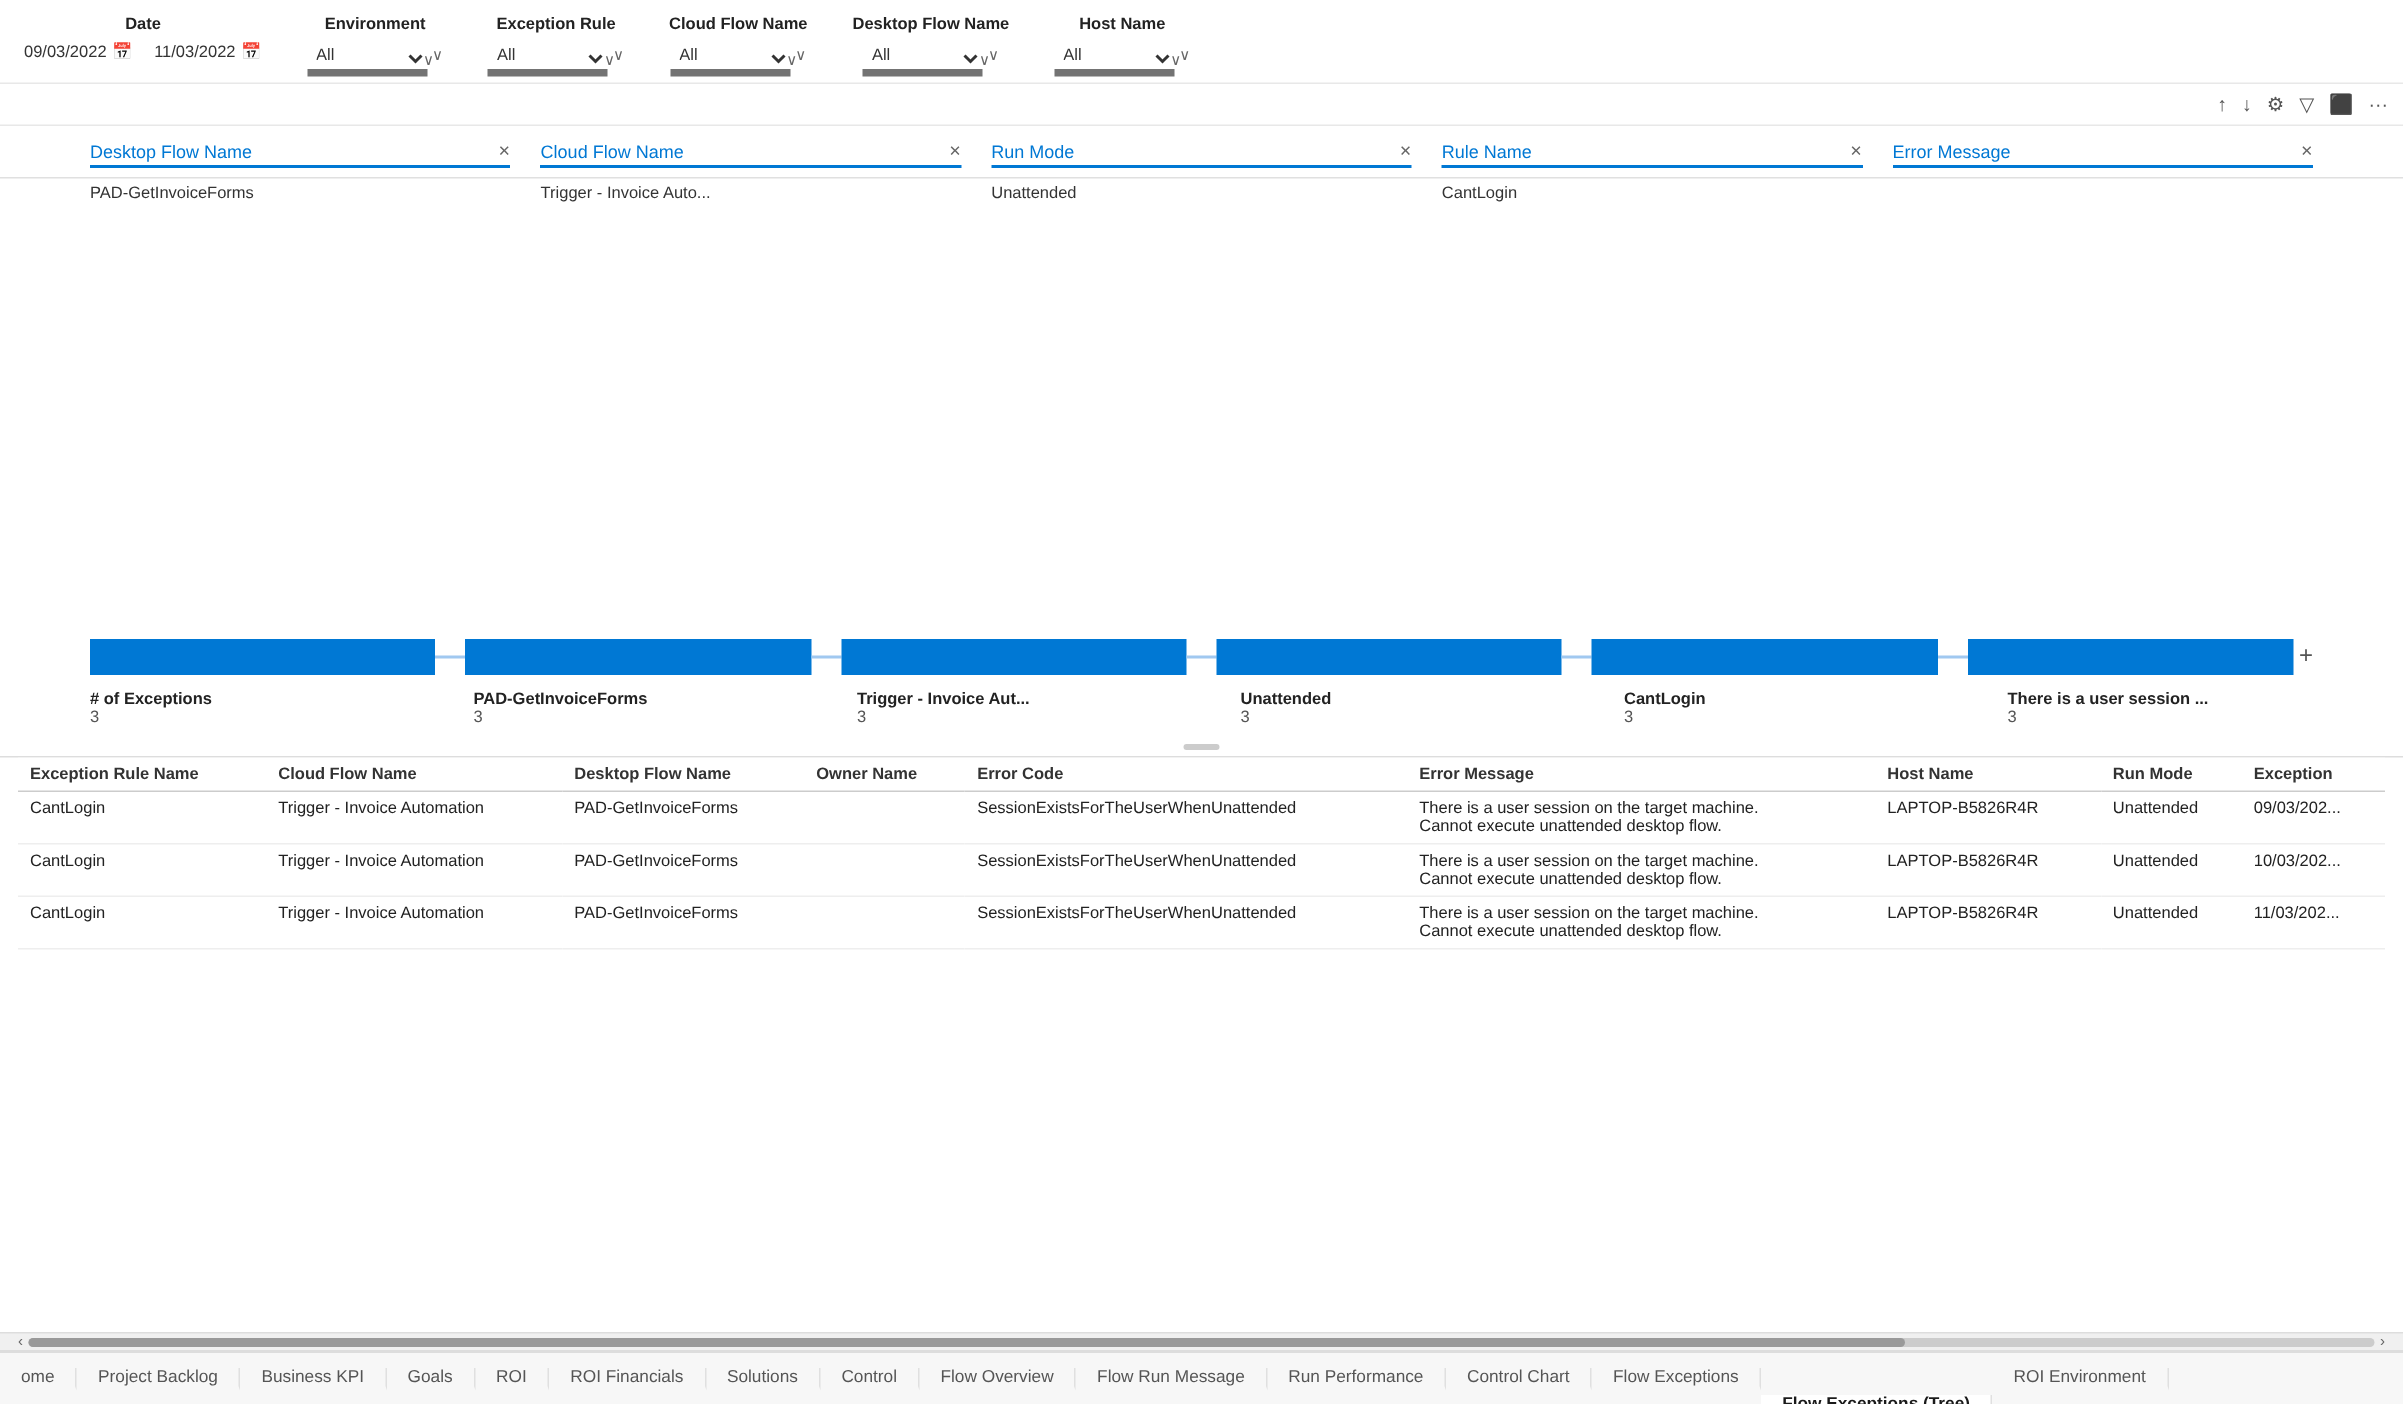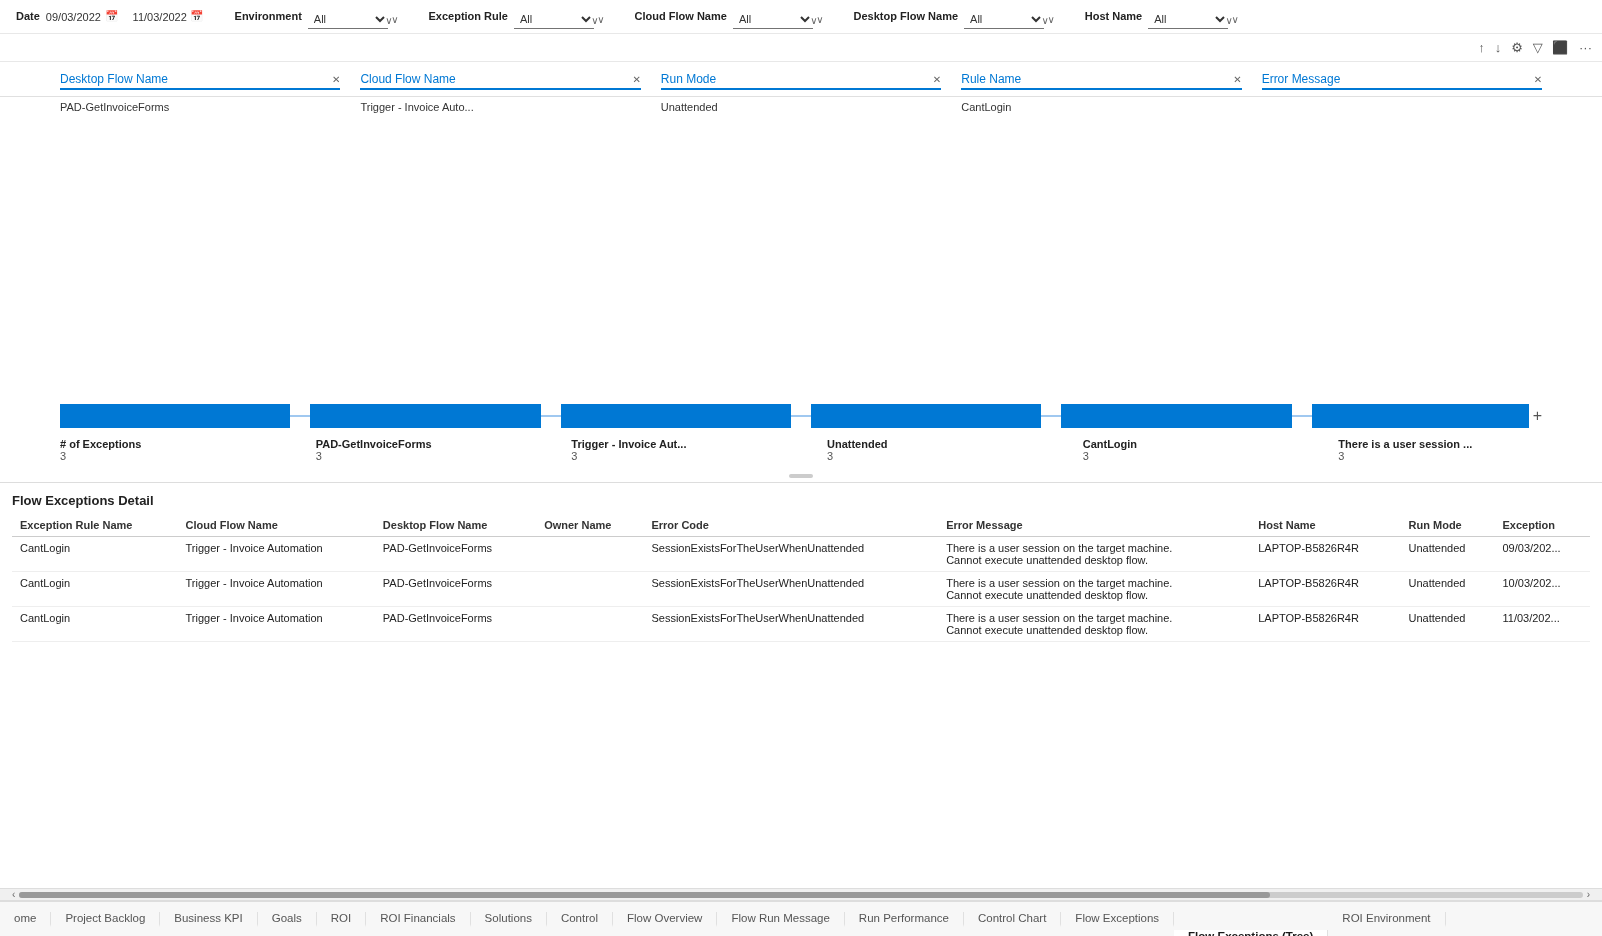--- a/index.html
+++ b/index.html
@@ -36,24 +36,24 @@
     .scroll-bar-thumb { width: 80%; height: 6px; background: #999; border-radius: 3px; }
     .scroll-arrow { font-size: 10px; color: #666; cursor: pointer; padding: 0 4px; }
 
     
     .tab-bar { background: #f7f7f7; border-top: 2px solid #ddd; display: flex; align-items: center; height: 36px; flex-shrink: 0; overflow-x: auto; }
     .tab-item { padding: 0 14px; display: flex; align-items: center; font-size: 11.5px; color: #555; cursor: pointer; white-space: nowrap; border-right: 1px solid #e0e0e0; border-bottom: 3px solid transparent; flex-shrink: 0; }
     .tab-item.active { color: #1a1a1a; border-bottom: 3px solid #f0a500; background: #fff; font-weight: 600; margin-top: 36px; }
 
     
     .filters-top { display: flex; align-items: flex-start; padding: 10px 16px 4px; gap: 30px; border-bottom: 1px solid #e8e8e8; flex-shrink: 0; }
-    .filter-col { display: flex; flex-direction: row; gap: 6px; }
+    .filter-col { display: flex; flex-direction: column; gap: 6px; align-items: center; }
     .filter-col-label { font-size: 11px; font-weight: 600; color: #222; }
     .filter-col-value { display: flex; align-items: center; gap: 4px; }
-    .select-box { border: none; border-bottom: 1px solid #737373; padding: 2px 24px 2px 2px; font-size: 11px; color: #333; background: transparent; min-width: 80px; cursor: pointer; }
+    .select-box { border: none; border-bottom: 5px solid #737373; padding: 2px 24px 2px 2px; font-size: 11px; color: #333; background: transparent; min-width: 80px; cursor: pointer; }
     .date-val { font-size: 11px; color: #333; }
     .date-separator { font-size: 11px; color: #999; margin: 0 3px; }
     .up-down-icon { font-size: 10px; color: #666; }
   </style>
 </head>
 <body>
 
 <div class="main-container">
 
   <div class="filters-top">
@@ -253,21 +253,20 @@
         <div style="color:#555;">3</div>
       </div>
     </div>
 
     <div style="display:flex; justify-content:center; padding-bottom:4px;">
       <div style="width:24px; height:4px; background:#ccc; border-radius:2px;"></div>
     </div>
   </div>
 
   <div class="detail-section" style="flex:1; overflow:auto; min-height:0; background:#fff; border-top: 1px solid #ddd;">
-    <div class="detail-title">Flow Exceptions Detail</div>
 
     <table class="detail-table">
       <thead>
         <tr>
           <th>Exception Rule Name</th>
           <th>Cloud Flow Name</th>
           <th>Desktop Flow Name</th>
           <th>Owner Name</th>
           <th>Error Code</th>
           <th>Error Message</th>

